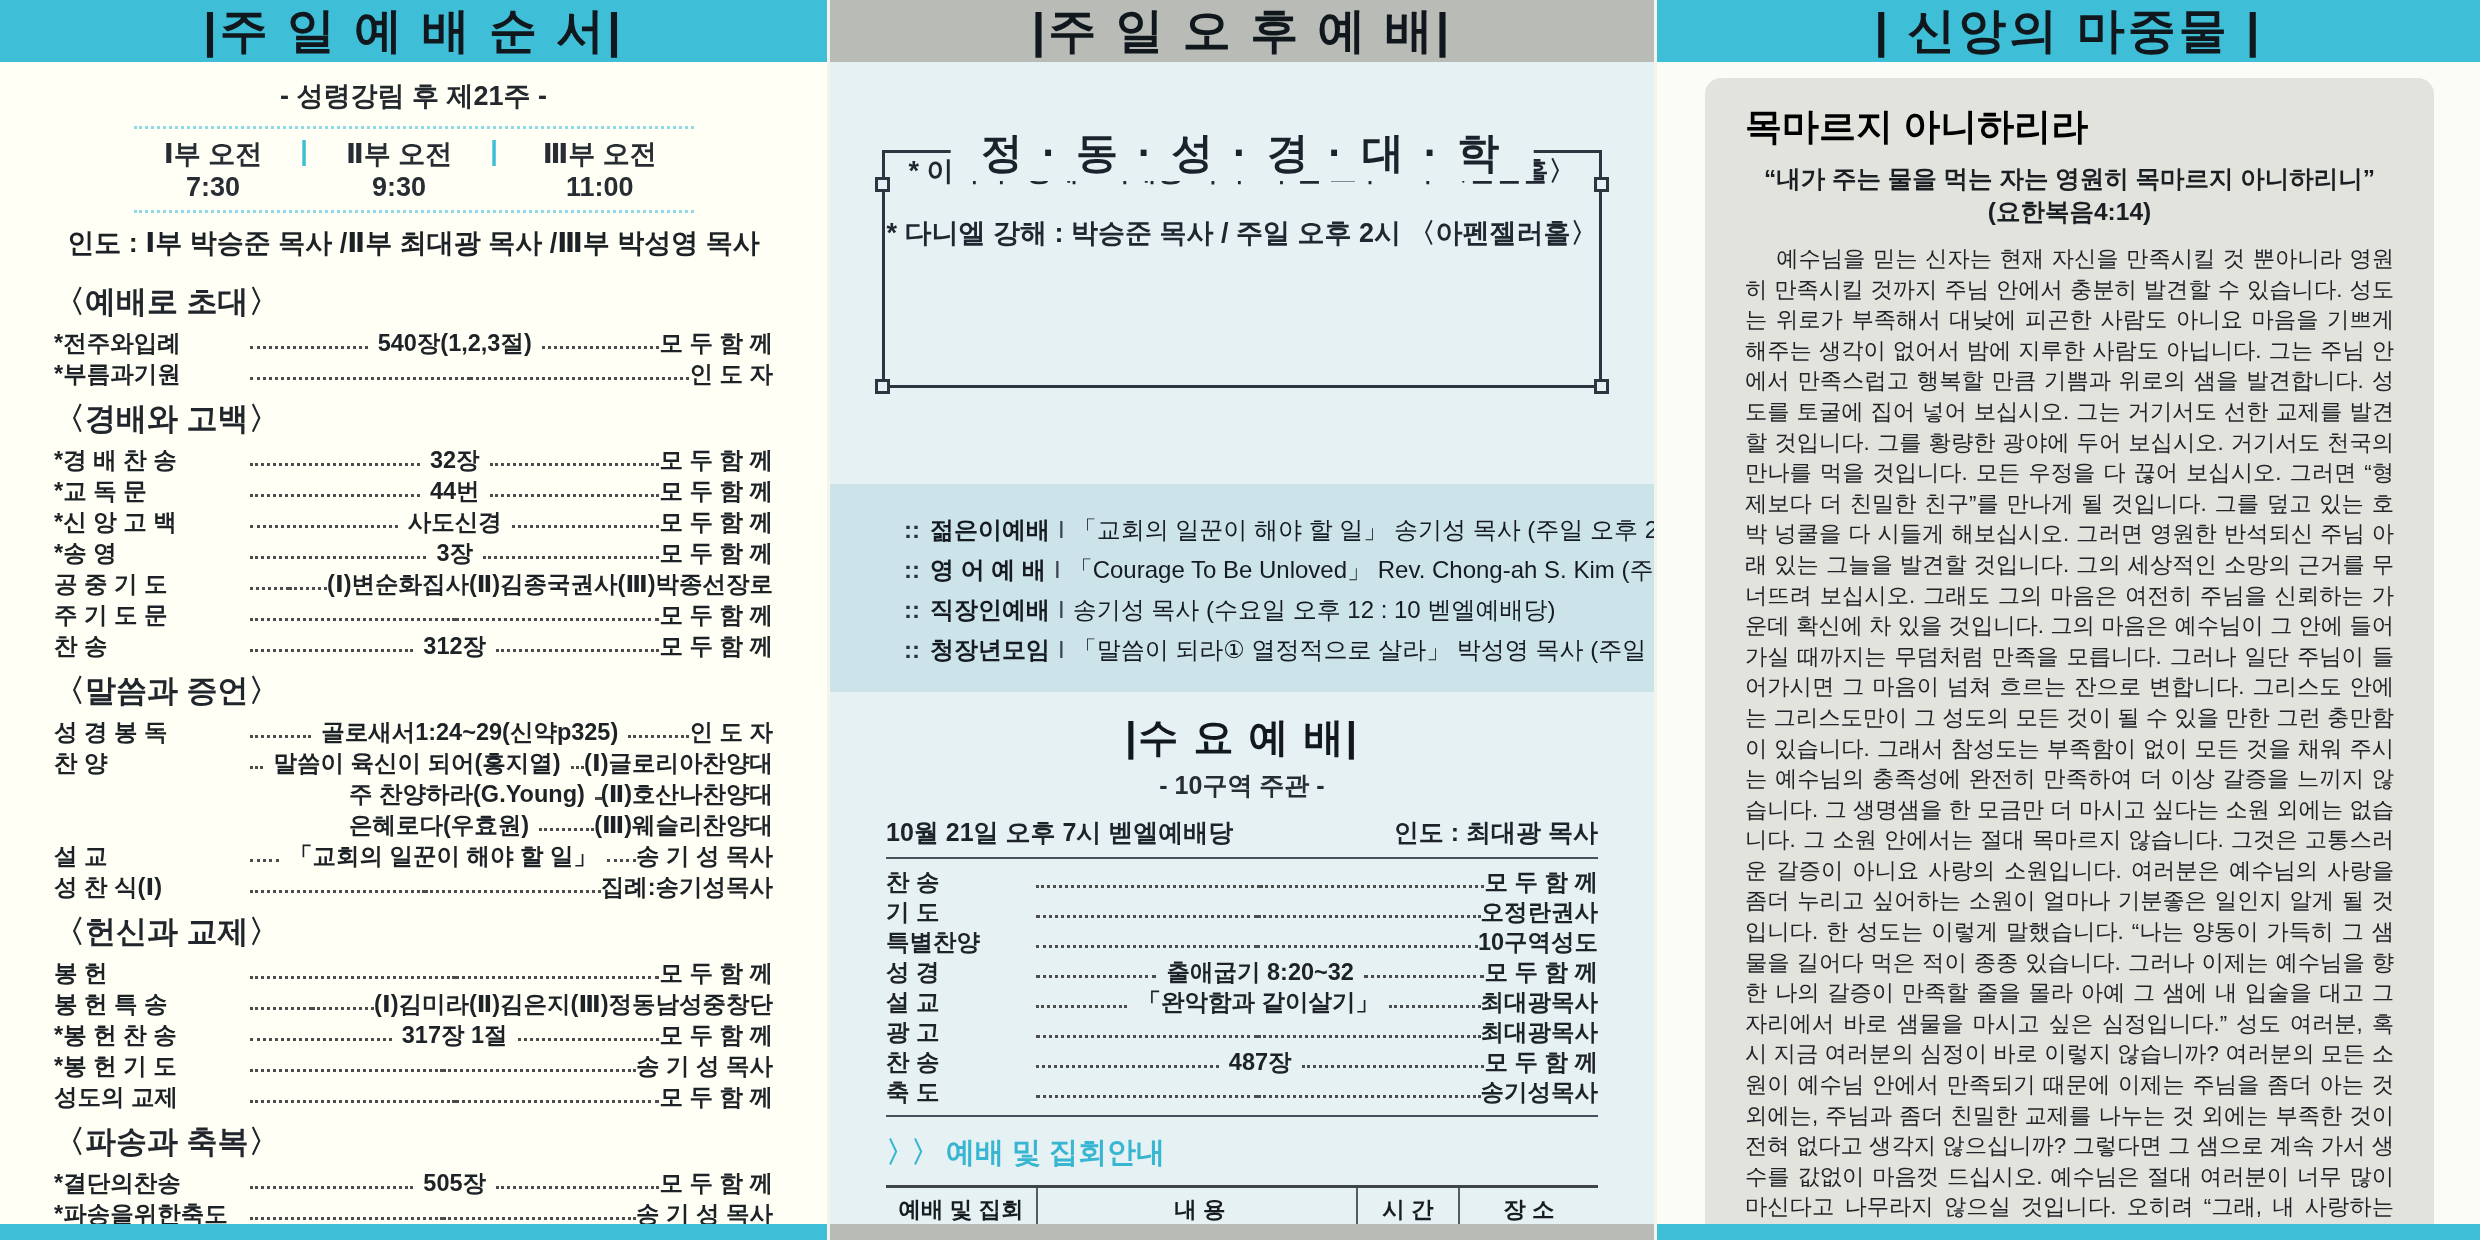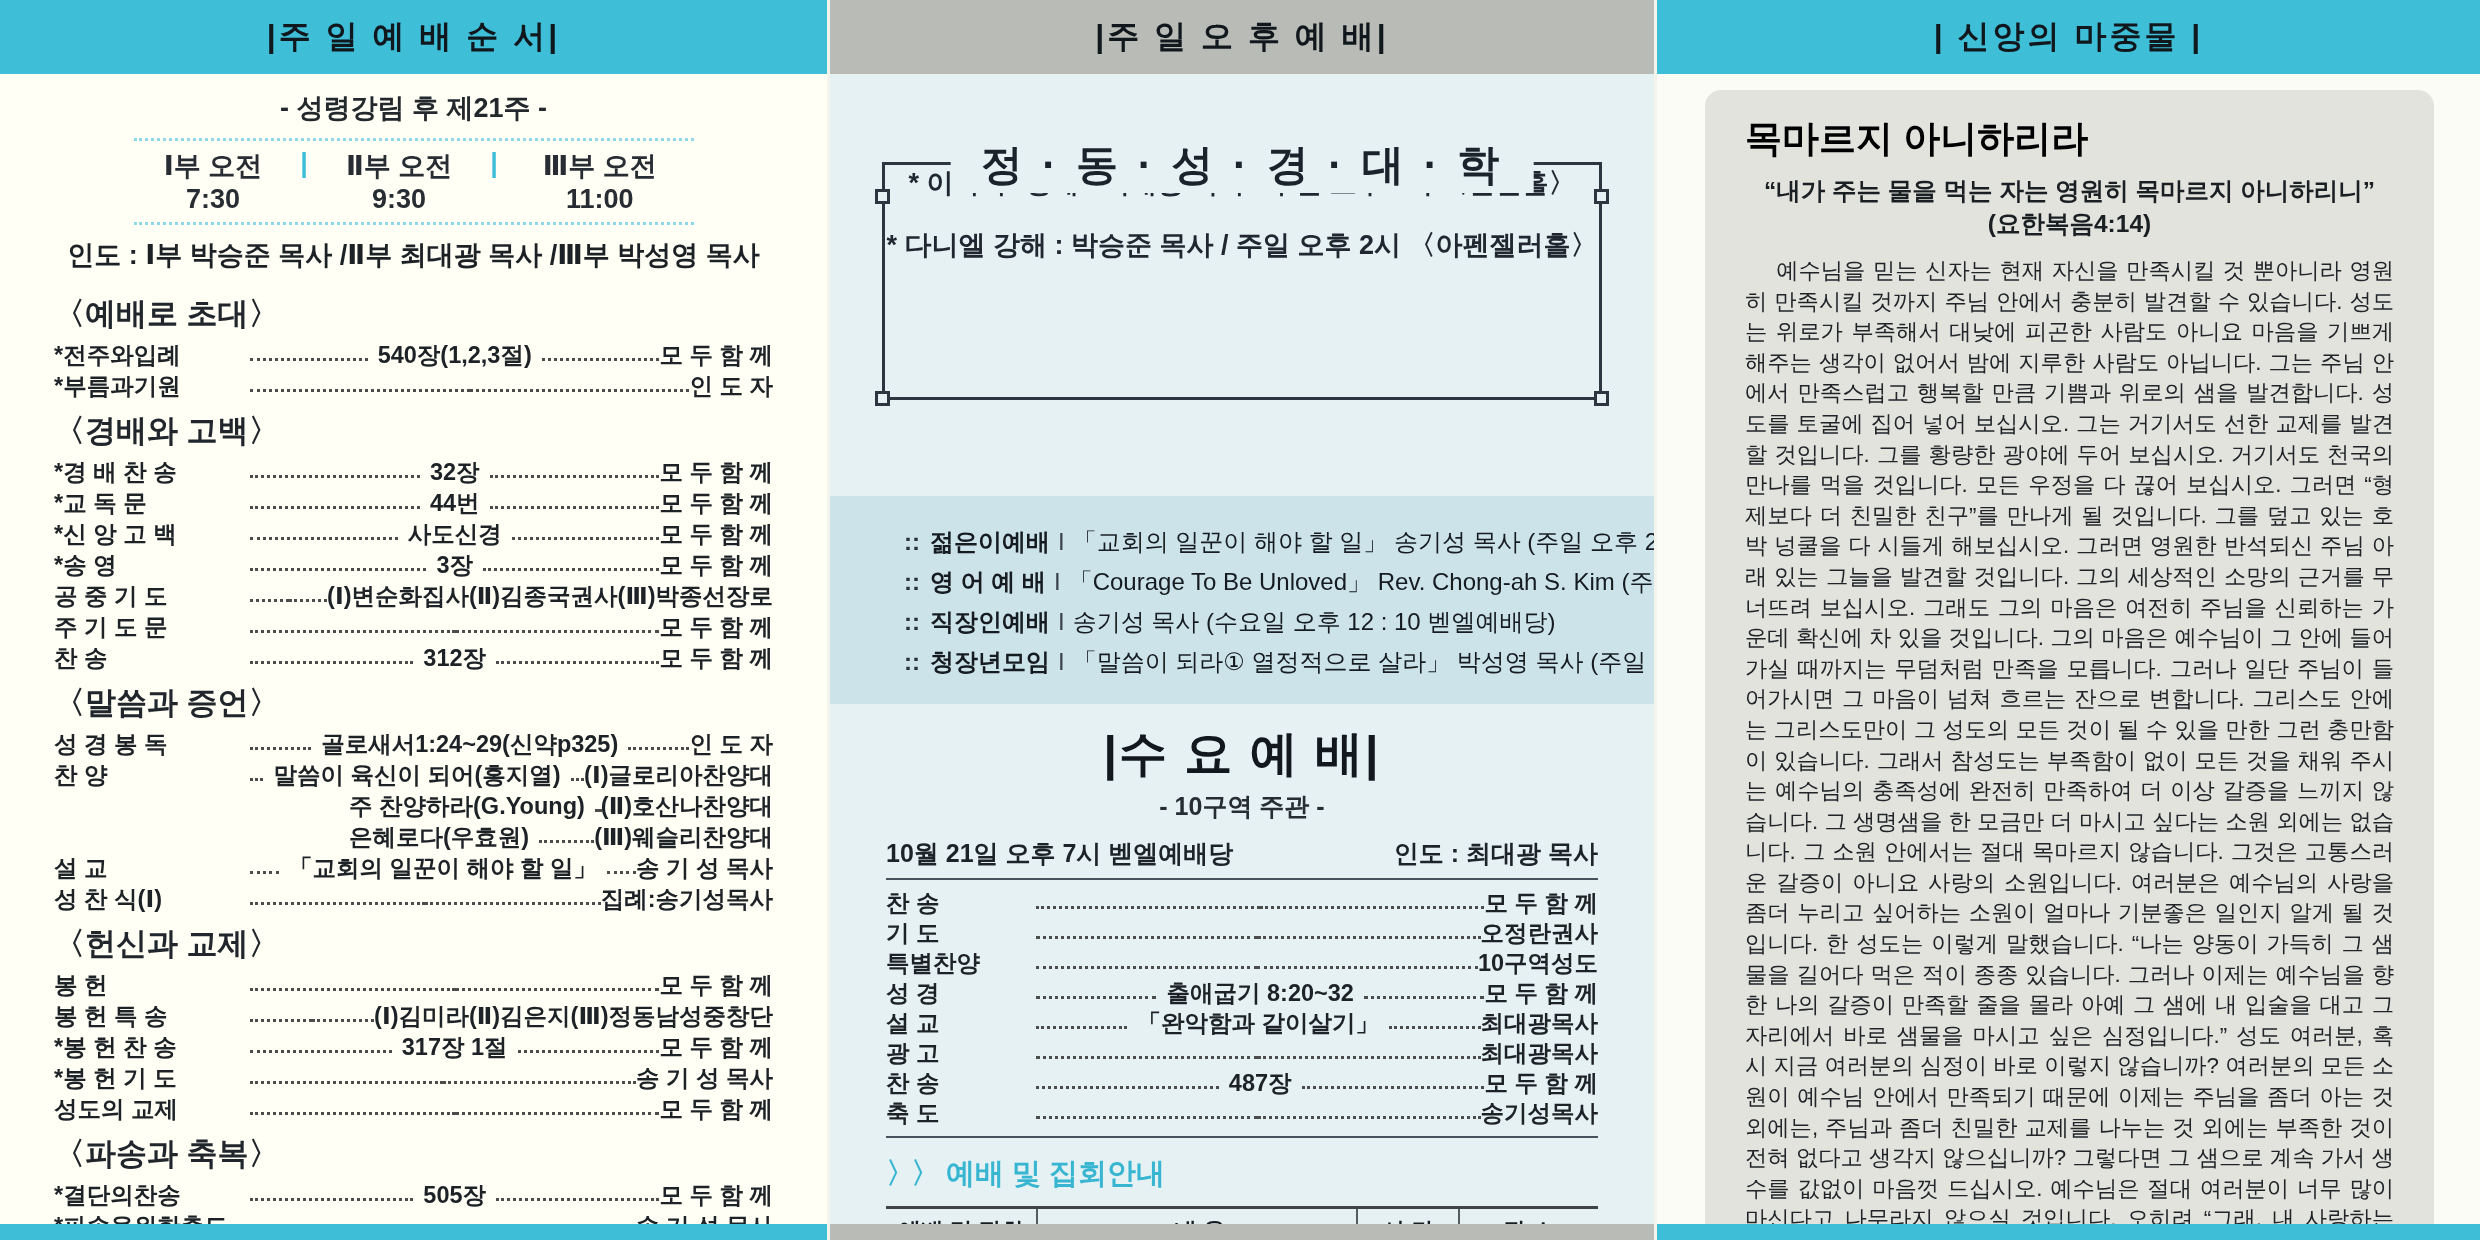--- a/index.html
+++ b/index.html
@@ -18,22 +18,22 @@
     --tbl:#3f4448;
   }
   *{margin:0;padding:0;box-sizing:border-box;}
   html,body{background:#e9e9e2;}
   body{font-family:"Liberation Sans","DejaVu Sans",sans-serif;color:var(--ink);}
   .page{width:2480px;height:1240px;display:flex;overflow:hidden;background:#f2f2ea;}
   .panel{position:relative;height:1240px;overflow:hidden;}
   .panel.left{width:827px;background:var(--left-bg);}
   .panel.middle{width:827px;background:var(--mid-bg);border-left:3px solid #f4f4ec;}
   .panel.right{width:826px;background:var(--right-bg);border-left:3px solid #f4f4ec;}
-  .panel-header{height:74px;display:flex;align-items:center;justify-content:center;
-    font-size:32px;font-weight:700;letter-spacing:3px;color:#10181d;}
+  .panel-header{height:62px;display:flex;align-items:center;justify-content:center;
+    font-size:48px;font-weight:700;letter-spacing:3px;color:#10181d;}
   .panel-header.cyan{background:var(--cyan);}
   .panel-header.gray{background:var(--gray-header);}
   .bottom-bar{position:absolute;left:0;right:0;bottom:0;height:16px;}
   .bottom-bar.cyan{background:var(--cyan);}
   .bottom-bar.gray{background:var(--gray-header);}
 
   
   .l-subtitle{margin-top:16px;text-align:center;font-size:27px;font-weight:600;color:#23282c;}
   .times{width:560px;margin:12px auto 0;padding:7px 0;text-align:center;
     border-top:3px dotted var(--cyan-dot);border-bottom:3px dotted var(--cyan-dot);
@@ -61,21 +61,21 @@
   .fsq.tl{left:-10px;top:24px;} .fsq.tr{right:-10px;top:24px;}
   .fsq.bl{left:-10px;bottom:-9px;} .fsq.br{right:-10px;bottom:-9px;}
   .frame-lines{height:100%;display:flex;flex-direction:column;
     align-items:center;gap:26px;padding-bottom:30px;}
   .frame-line{font-size:27px;font-weight:600;color:#202730;}
   .notice-box{margin-top:96px;background:var(--mid-box);padding:26px 0 22px 74px;}
   .notice-line{font-size:24px;line-height:40px;color:#151b21;white-space:nowrap;}
   .notice-line .bullet{font-weight:700;margin-right:10px;color:#28313a;}
   .notice-line .nm{font-weight:700;}
   .notice-line .sp{margin:0 8px;color:#3a434c;}
-  .wed-title{margin-top:18px;text-align:center;font-size:48px;font-weight:700;letter-spacing:2px;color:#12181d;}
+  .wed-title{margin-top:18px;text-align:center;font-size:40px;font-weight:700;letter-spacing:2px;color:#12181d;}
   .wed-sub{margin-top:4px;text-align:center;font-size:25px;font-weight:600;color:#262d33;}
   .wed-info{display:flex;justify-content:space-between;margin:14px 56px 0;font-size:25px;font-weight:600;color:#1d2429;text-align:right;}
   .hr{margin:8px 56px 0;border-top:2.5px solid var(--rule);}
   .wed-rows{margin:8px 56px 0;}
   .wed-rows .row{font-size:23.5px;padding:1px 0;}
   .wed-rows .row .l{min-width:150px;}
   .cyan-heading{display:flex;align-items:center;gap:10px;margin:16px 56px 0;
     font-size:29px;font-weight:700;color:var(--cyan-text);}
   .cyan-heading .chev{letter-spacing:-4px;font-weight:700;}
   .sched{margin:12px 56px 0;border-top:3px solid var(--tbl);border-bottom:3px solid var(--tbl);

